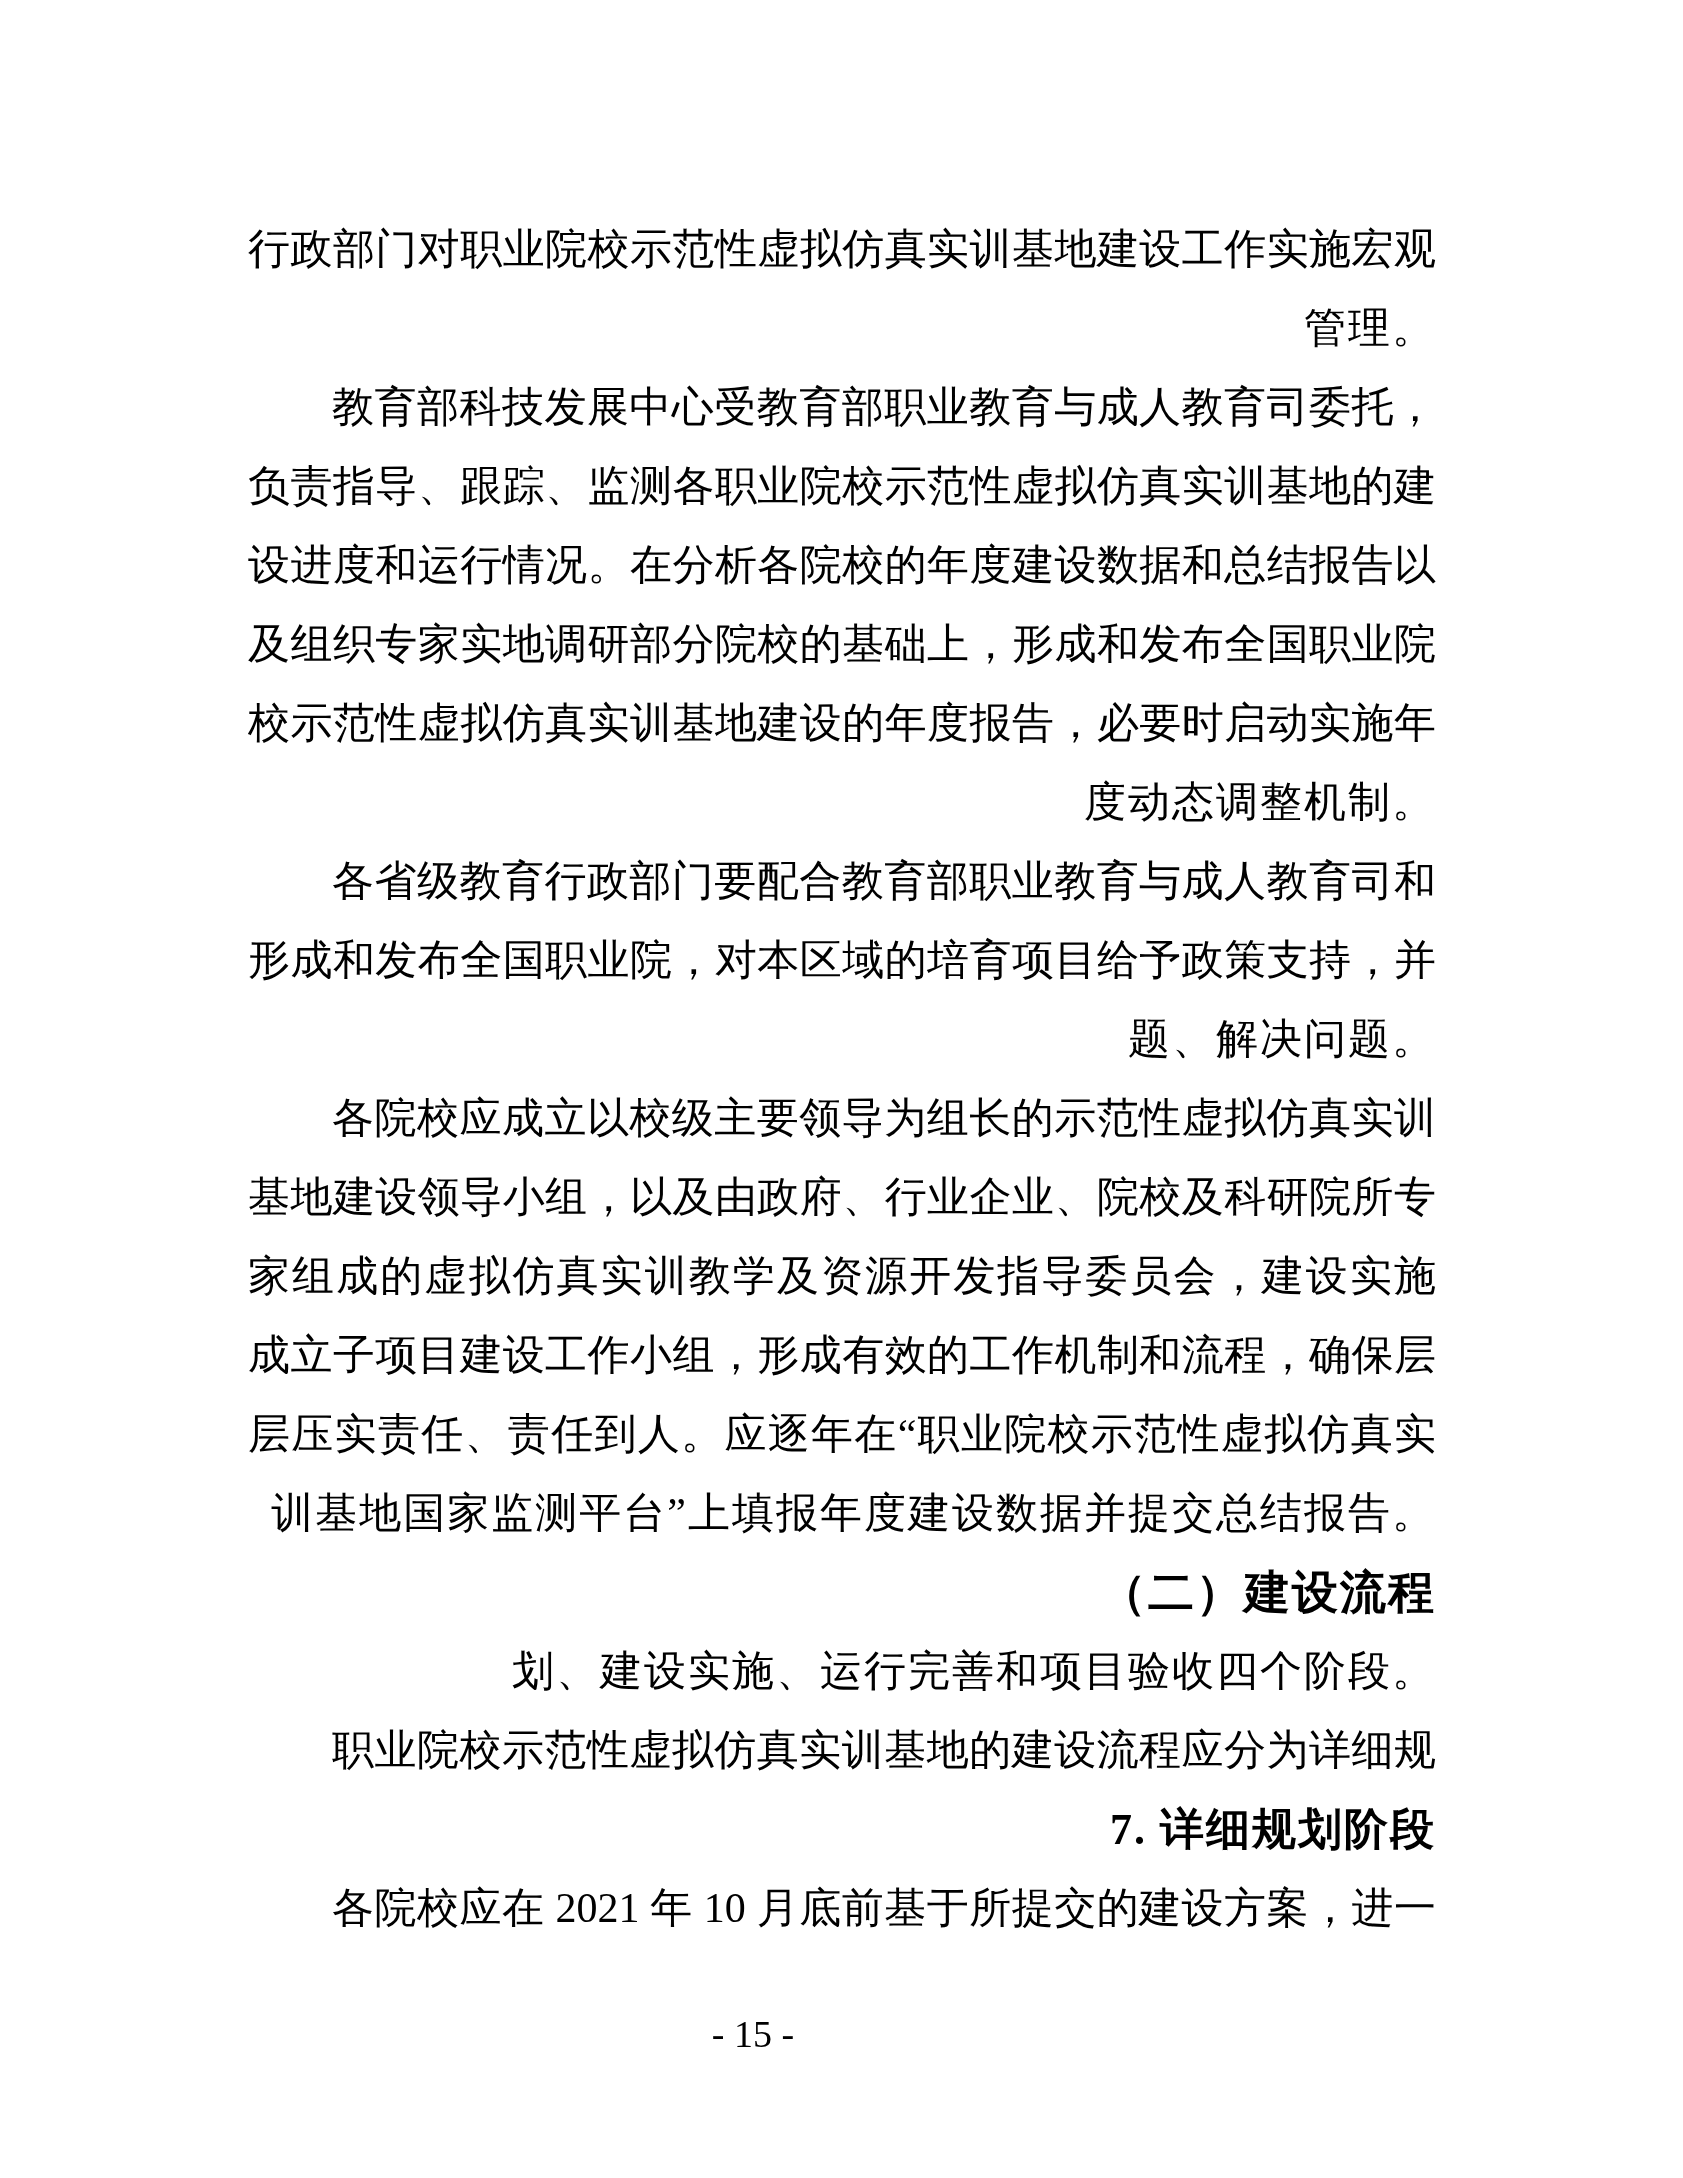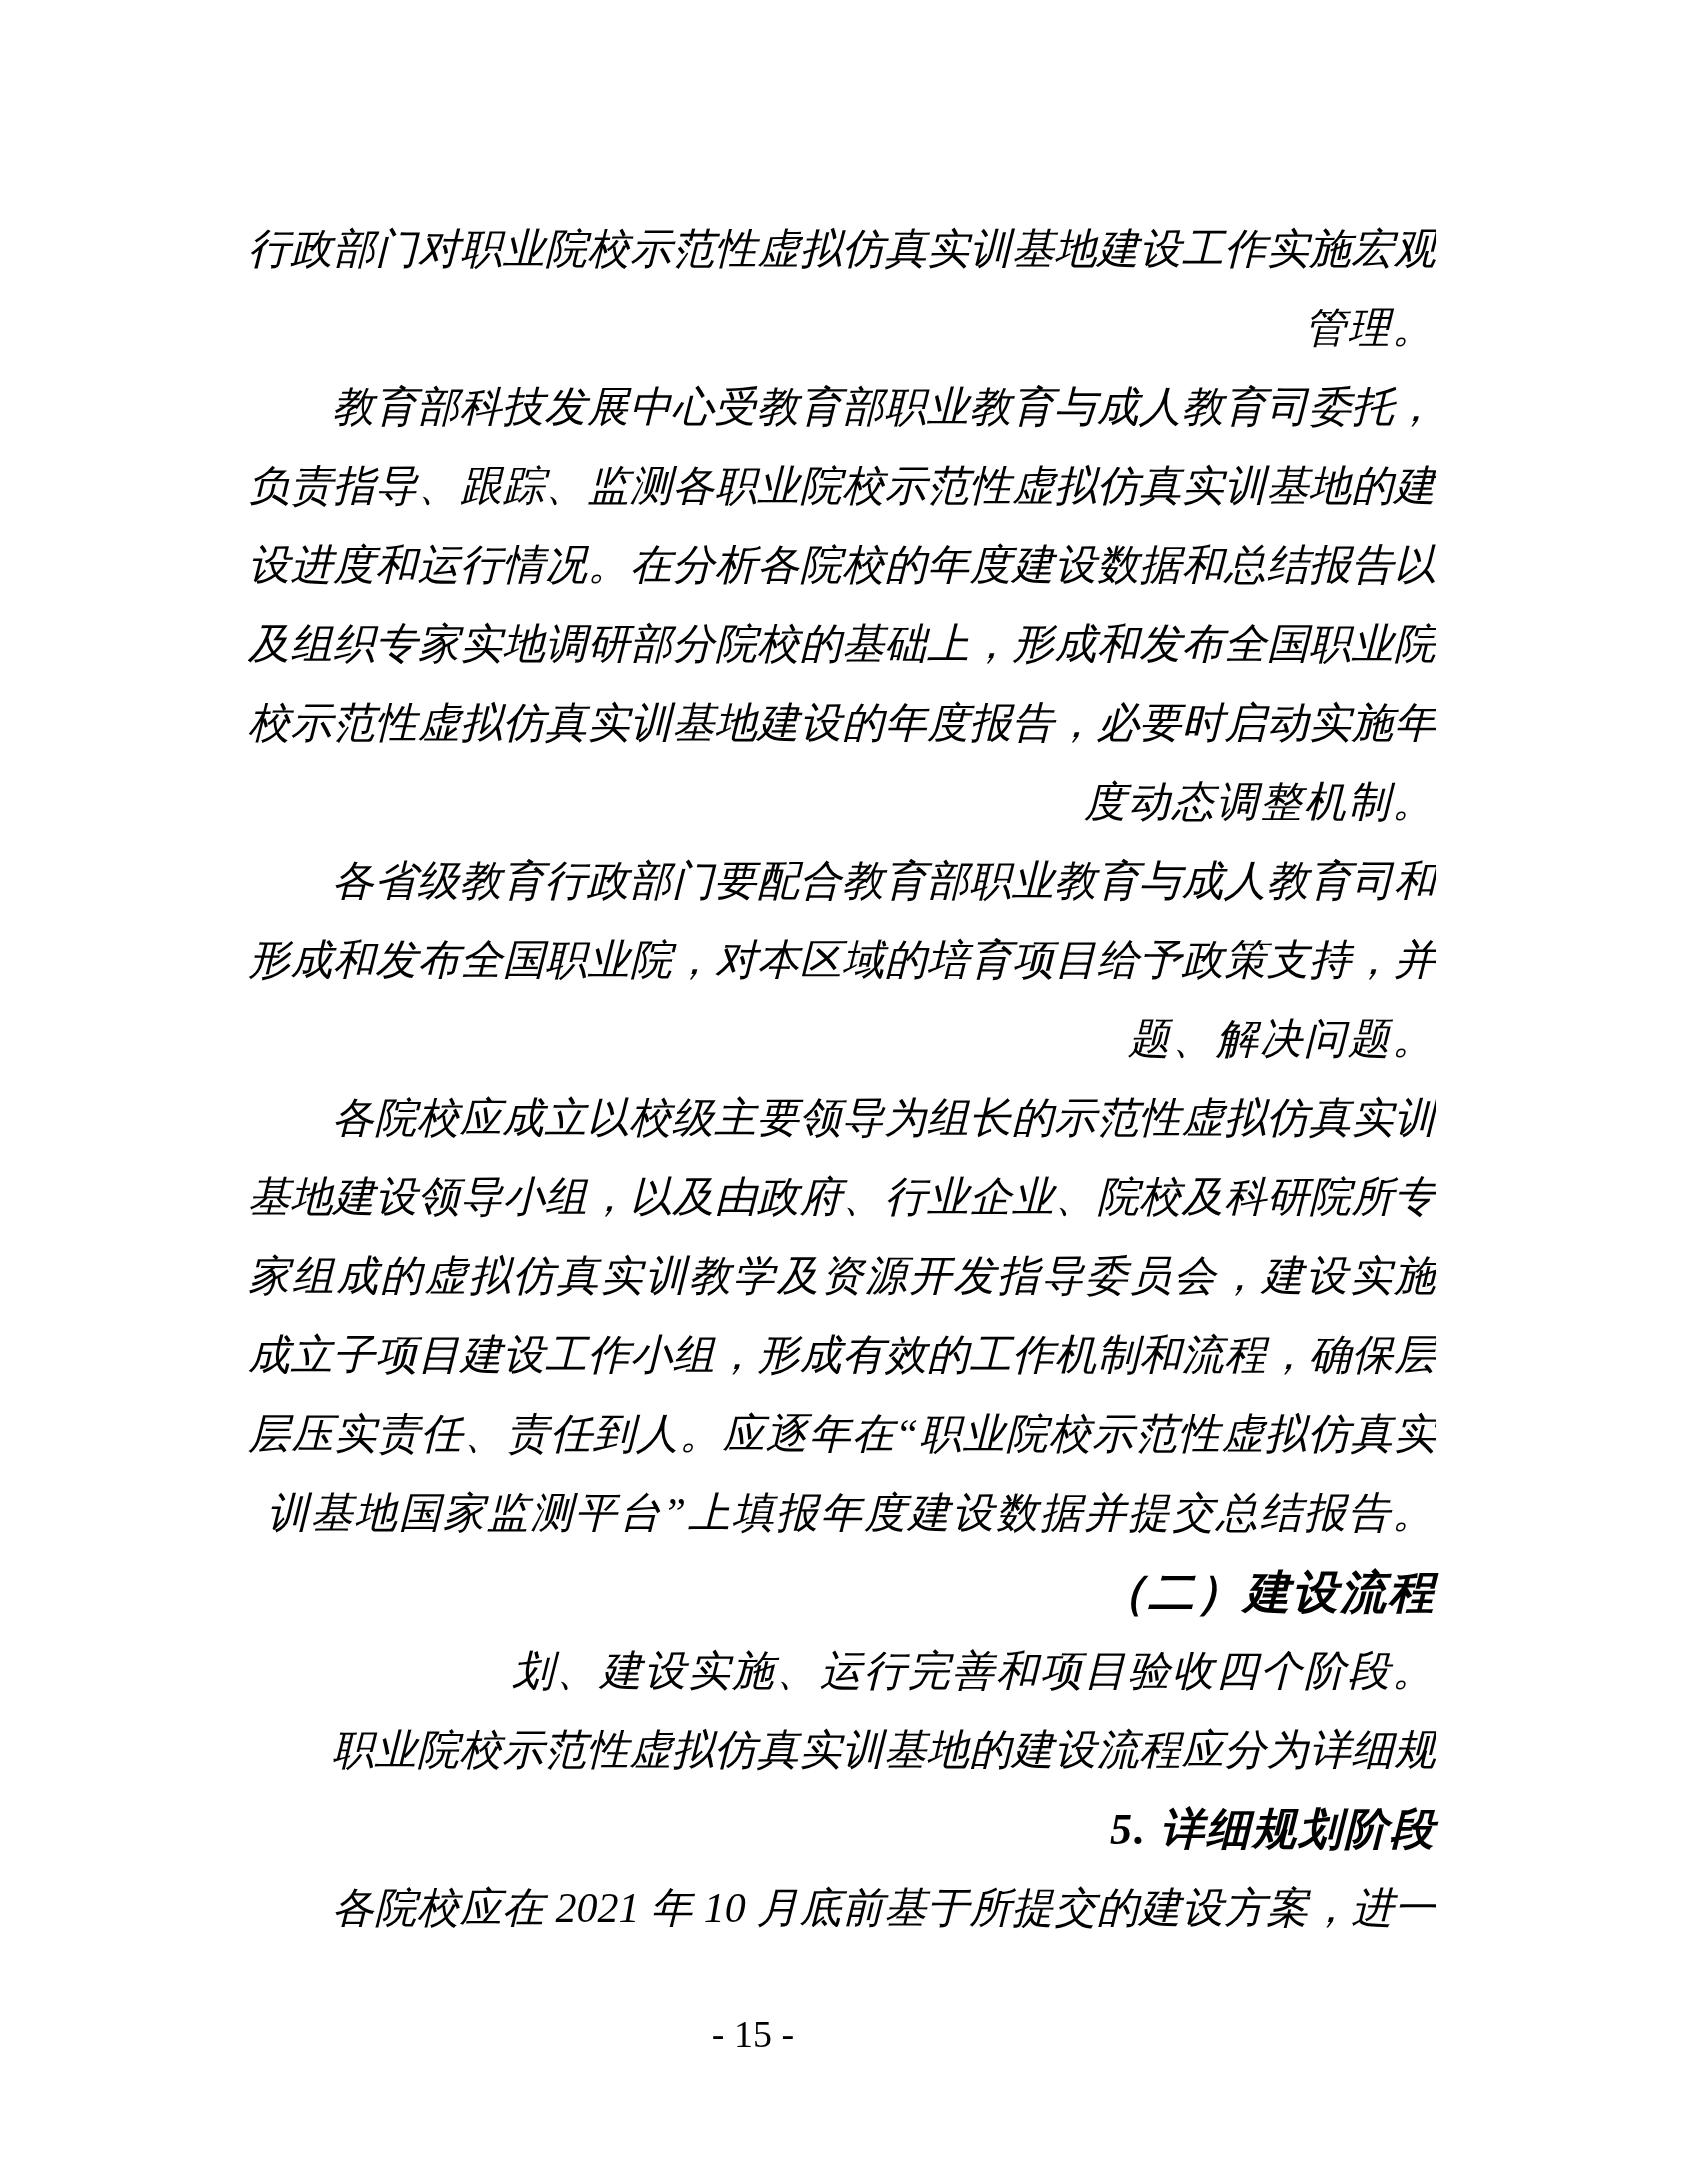--- a/index.html
+++ b/index.html
@@ -10,21 +10,20 @@
     background: #ffffff;
     color: #000000;
     font-family: "Liberation Serif", "DejaVu Serif", serif;
     overflow: hidden;
   }
   .content {
     position: absolute;
     left: 248px;
     top: 210px;
     width: 1188px;
-    font-style: italic;
   }
   .line {
     height: 79px;
     line-height: 79px;
     font-size: 42px;
     color: #000000;
     white-space: nowrap;
   }
   .line.body { font-family: "Liberation Serif", "DejaVu Serif", serif; }
   .line.justify {
@@ -79,18 +78,18 @@
       <div class="line body end">题、解决问题。</div>
       <div class="line body justify indent">各院校应成立以校级主要领导为组长的示范性虚拟仿真实训</div>
       <div class="line body justify">基地建设领导小组，以及由政府、行业企业、院校及科研院所专</div>
       <div class="line body justify">家组成的虚拟仿真实训教学及资源开发指导委员会，建设实施</div>
       <div class="line body justify">成立子项目建设工作小组，形成有效的工作机制和流程，确保层</div>
       <div class="line body justify">层压实责任、责任到人。应逐年在“职业院校示范性虚拟仿真实</div>
       <div class="line body end">训基地国家监测平台”上填报年度建设数据并提交总结报告。</div>
       <div class="line h1 end indent">（二）建设流程</div>
       <div class="line body end">划、建设实施、运行完善和项目验收四个阶段。</div>
       <div class="line body justify indent">职业院校示范性虚拟仿真实训基地的建设流程应分为详细规</div>
-      <div class="line h2 end indent">5. 详细规划阶段</div>
+      <div class="line h2 end indent">7. 详细规划阶段</div>
       <div class="line body justify indent">各院校应在 2021 年 10 月底前基于所提交的建设方案，进一</div>
     </div>
   <div class="footer">- 15 -</div>
 </div>
 
 
 </body></html>

